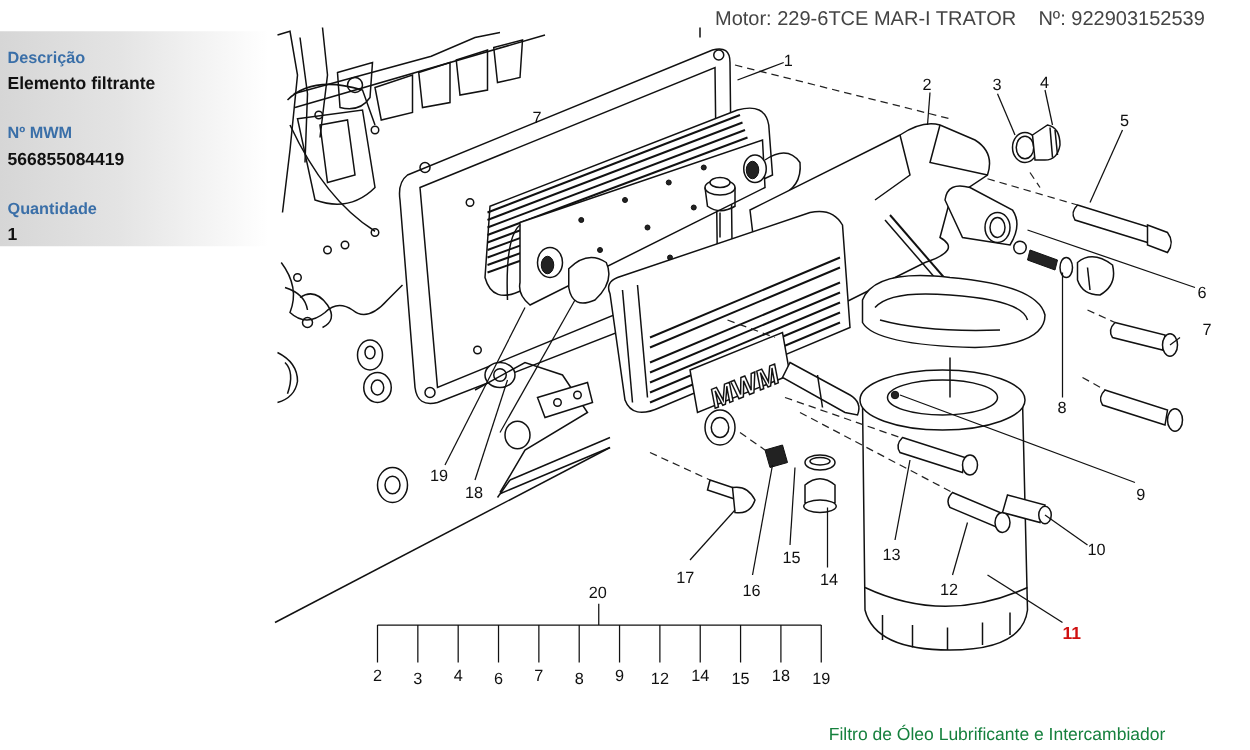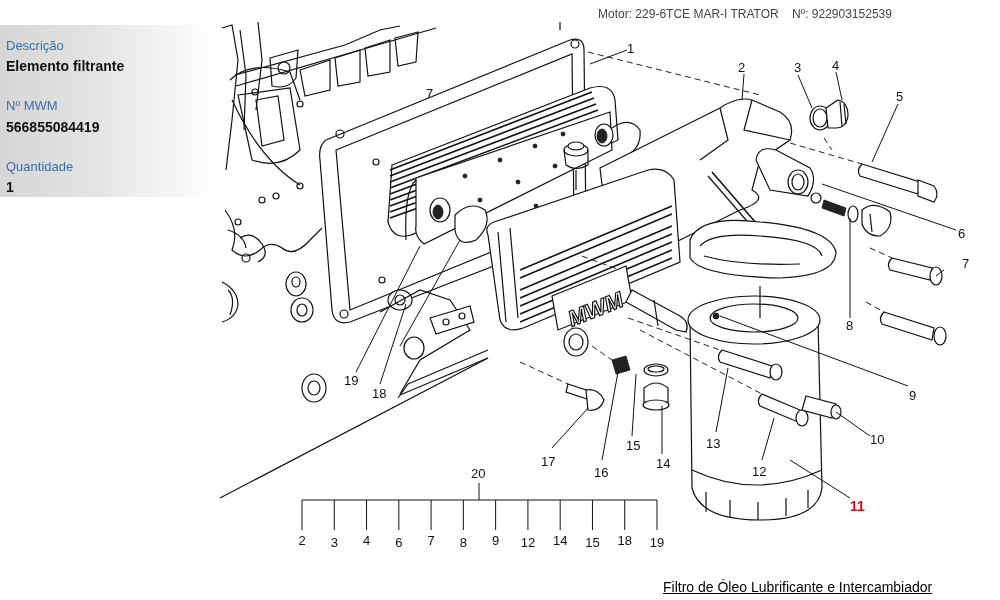--- a/index.html
+++ b/index.html
@@ -1,23 +1,23 @@
 <!DOCTYPE html>
 <html><head>
 <meta charset="utf-8">
 <style>
   html, body { margin:0; padding:0; background:#ffffff; }
   body { width:1000px; height:600px; position:relative; overflow:hidden;
          font-family:"Liberation Sans", sans-serif; }
   .info-panel { position:absolute; left:0; top:25px; width:215px; height:172px;
     background:linear-gradient(to right,#d6d6d6 0%,#e4e4e4 45%,#ffffff 100%); }
-  .info-label { position:absolute; left:6px; font-size:13px; font-weight:normal; color:#3a6fa8; }
+  .info-label { position:absolute; left:6px; font-size:13px; font-weight:bold; color:#3a6fa8; }
   .info-value { position:absolute; left:6px; font-size:14px; color:#111;font-weight:bold; }
-  .header-line { position:absolute; left:598px; top:7px; font-size:12px; color:#444; white-space:pre; }
-  .footer-caption { position:absolute; left:663px; top:579px; font-size:14px; color:#000000;text-decoration:underline; }
+  .header-line { position:absolute; left:572px; top:7px; font-size:16px; color:#444; white-space:pre; }
+  .footer-caption { position:absolute; left:663px; top:579px; font-size:14px; color:#15803d; }
   svg#diagram { position:absolute; left:0; top:0; }
   .ln { stroke:#111; stroke-width:1.2; fill:none; }
   .ln2 { stroke:#111; stroke-width:1.6; fill:none; }
   .fw { stroke:#111; stroke-width:1.2; fill:#fff; }
   .dash { stroke:#222; stroke-width:1; stroke-dasharray:6 4; fill:none; }
   .lead { stroke:#111; stroke-width:1; fill:none; }
   .cl { font-family:"Liberation Sans", sans-serif; font-size:13px; fill:#111; }
   .cl-red { font-family:"Liberation Sans", sans-serif; font-size:14px; font-weight:bold; fill:#d01010; }
   .dark { fill:#222; stroke:#111; stroke-width:0.8; }
 </style>

